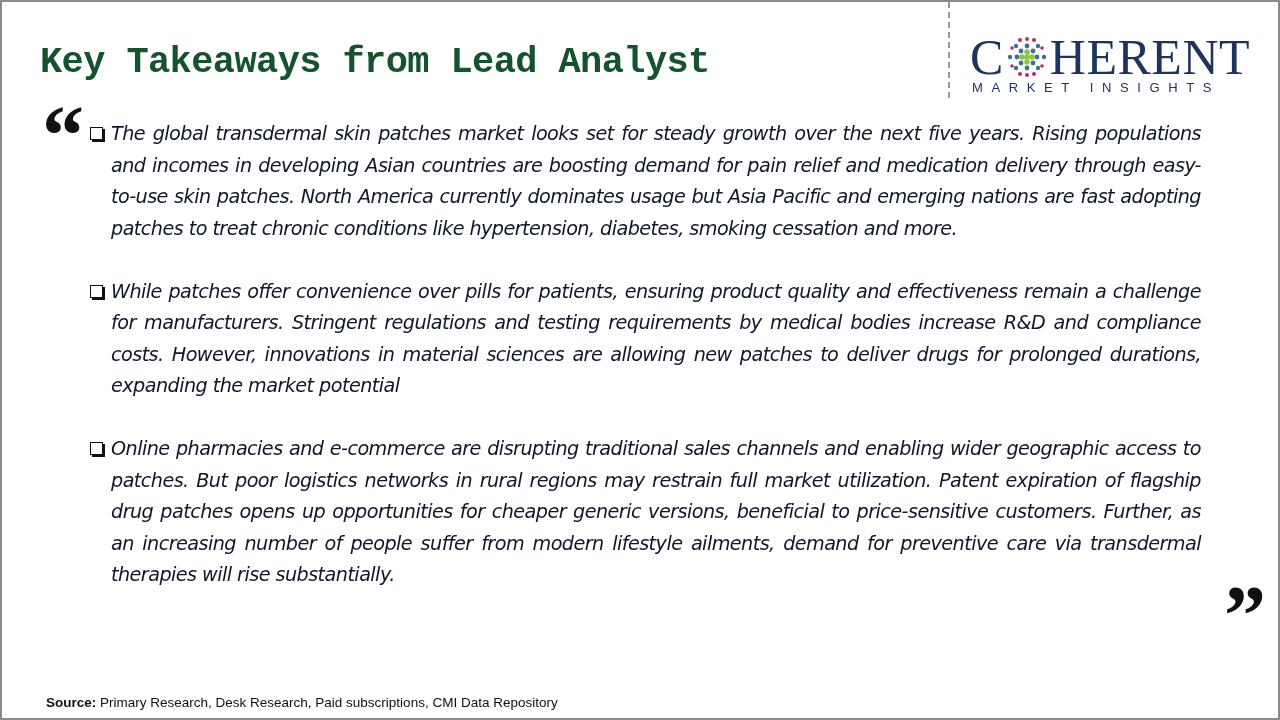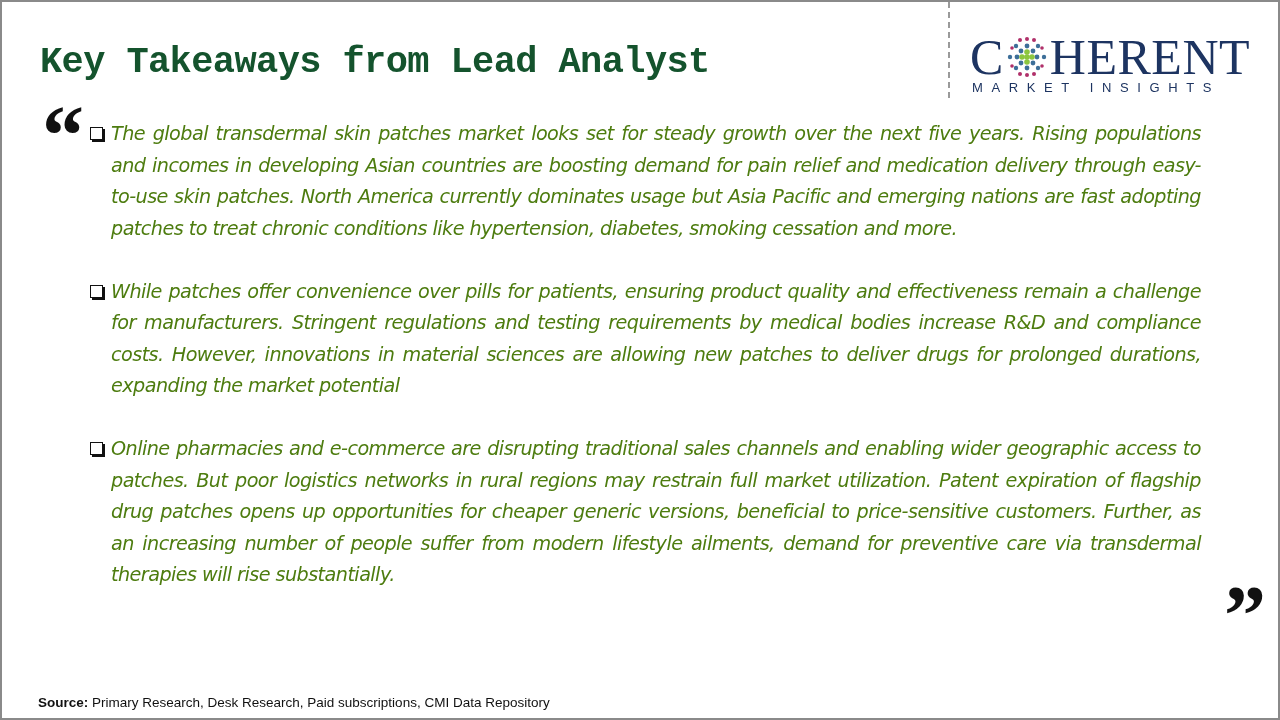--- a/index.html
+++ b/index.html
@@ -40,25 +40,25 @@
     font-weight: bold; font-size: 84px; line-height: 84px; color: #111; height: 48px; overflow: hidden;
   }
   .bullets { position: absolute; left: 86px; top: 116px; width: 1113px; }
   .bullet { position: relative; padding-left: 23px; margin-bottom: 31.5px; }
   .bullet-box {
     position: absolute; left: 2px; top: 9px; width: 13px; height: 13px;
     border: 1.6px solid #111; box-sizing: border-box; box-shadow: 2px 2px 0 #111;
   }
   .bullet-text {
     font-family: "DejaVu Sans", sans-serif; font-style: italic; font-size: 19.2px;
-    line-height: 31.5px; color: #4d7c0f; text-align: justify; letter-spacing: -0.55px;
+    line-height: 31.5px; color: #0f172a; text-align: justify; letter-spacing: -0.55px;
     word-spacing: 0px;
   }
   .source {
-    position: absolute; left: 36px; top: 693px; font-size: 13.5px; color: #111;
+    position: absolute; left: 44px; top: 693px; font-size: 13.5px; color: #111;
     font-family: "Liberation Sans", sans-serif;
   }
   .source b { font-weight: bold; }
 </style>
 </head>
 <body>
 
 <div class="slide">
   <div class="title">Key Takeaways from Lead Analyst</div>
 

